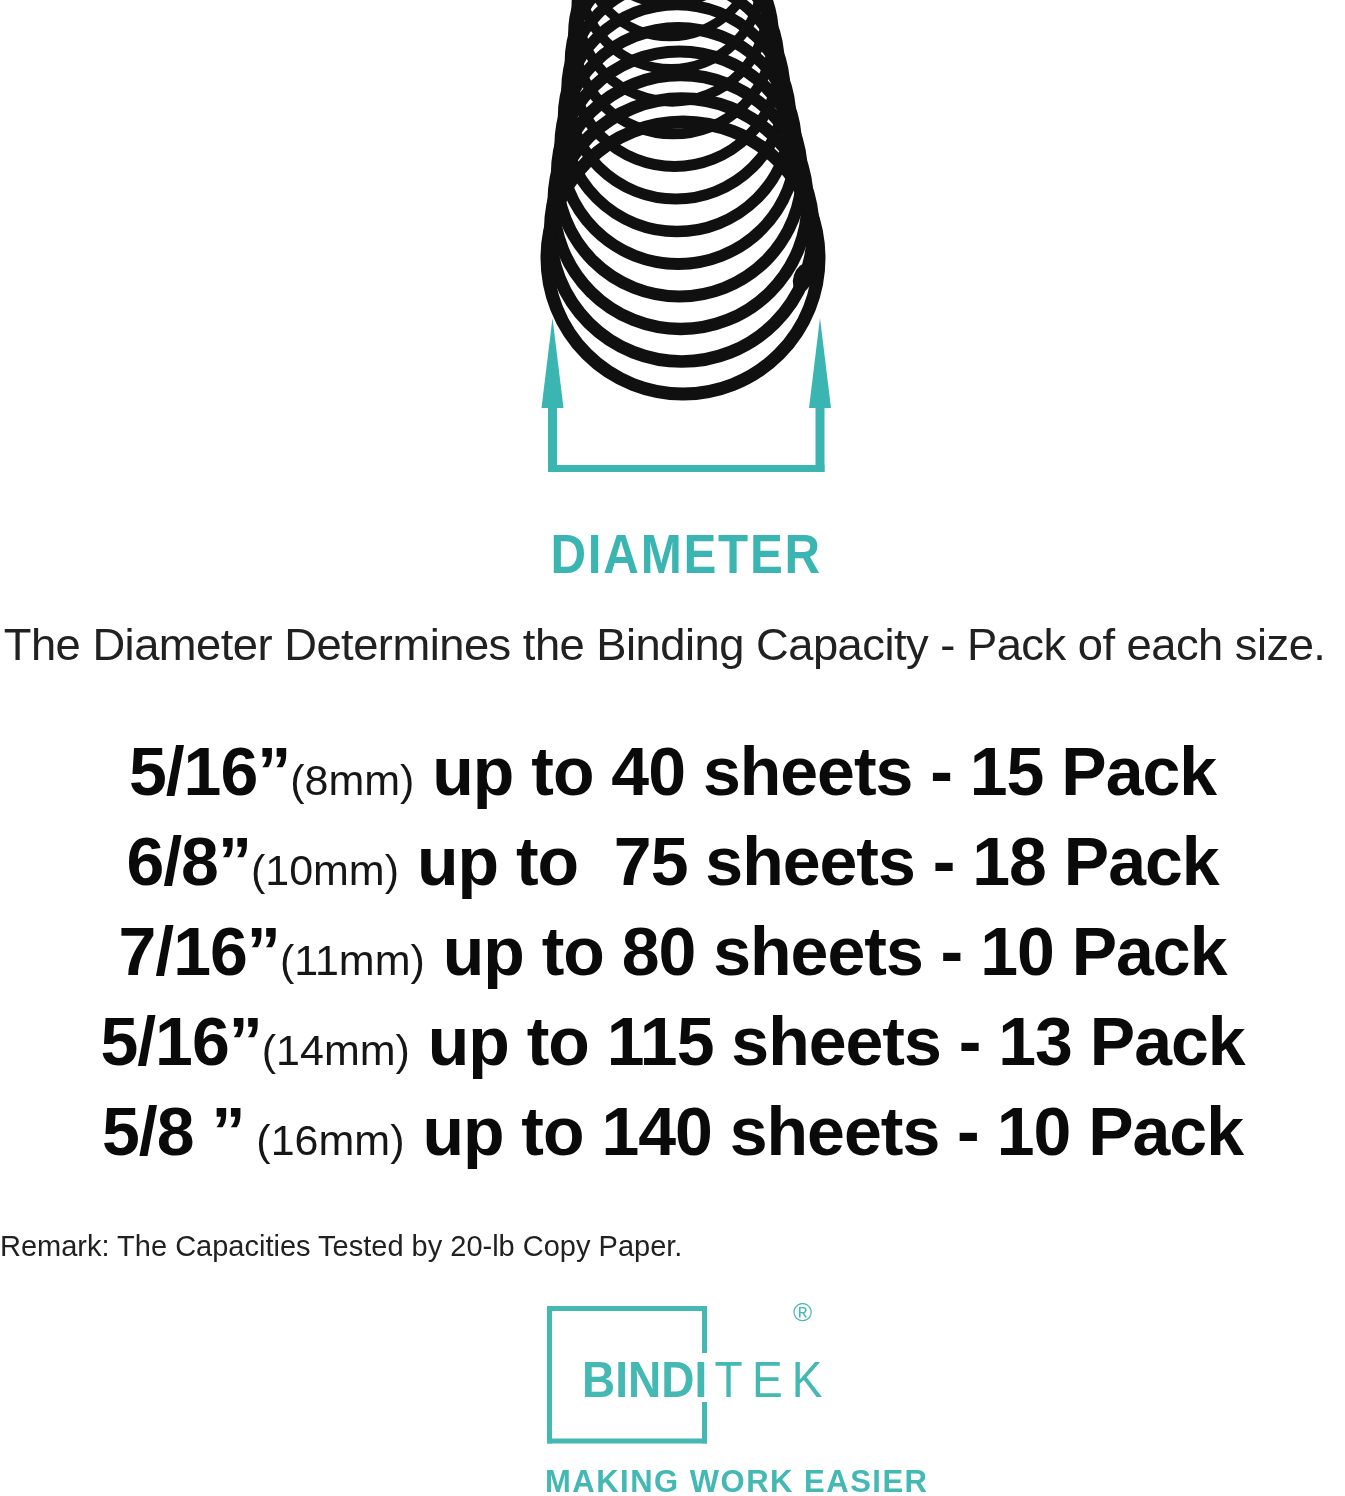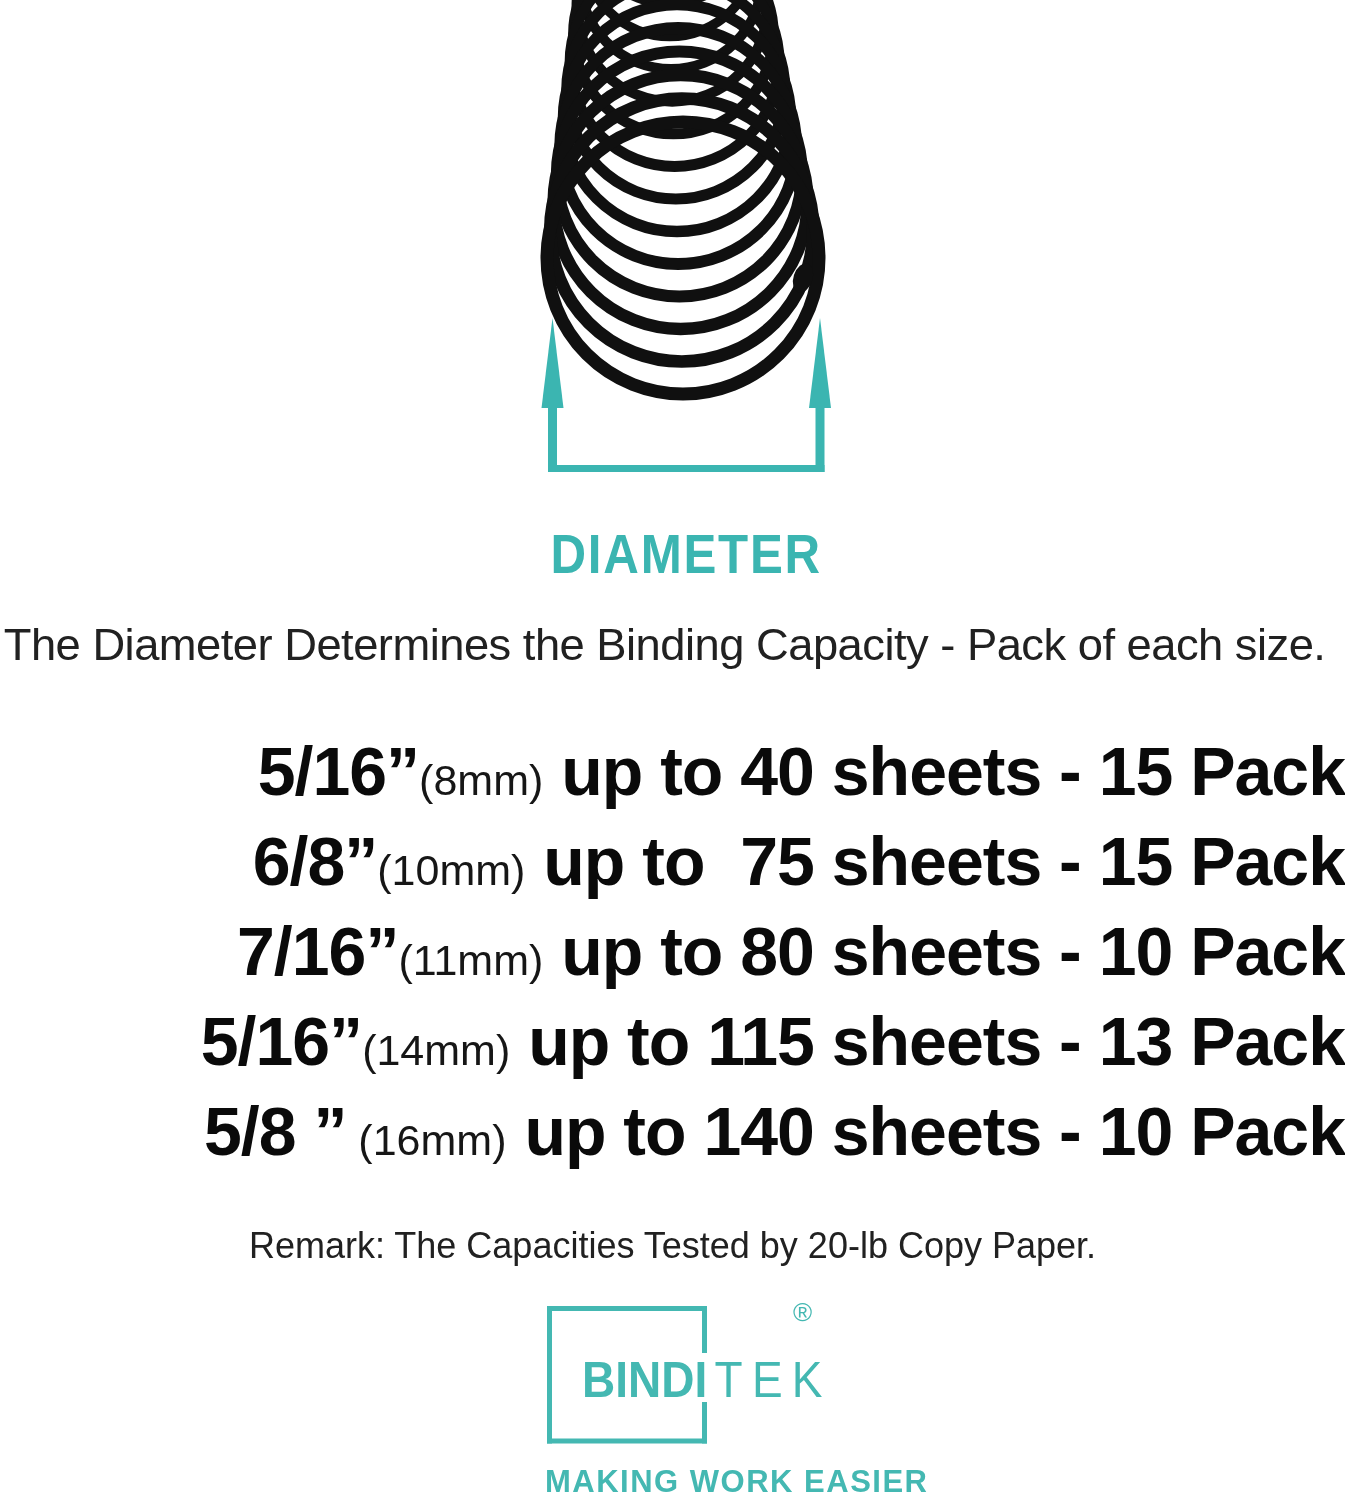--- a/index.html
+++ b/index.html
@@ -43,21 +43,21 @@
     line-height:50px;
   }
   .headline .squeeze{
     display:inline-block;
     transform:scaleX(1.03);
     transform-origin:center;
     letter-spacing:-0.5px;
   }
   .size-list{
     position:absolute;top:726px;left:0;right:0;
-    text-align:right;
+    text-align:center;
     color:var(--ink);
   }
   .size-line{
     height:90px;line-height:90px;
     white-space:nowrap;
   }
   .size-line .size,
   .size-line .rest{
     font-weight:800;
     font-size:68px;
@@ -66,24 +66,24 @@
   }
   .size-line .mm{
     font-weight:300;
     font-size:43px;
     letter-spacing:0;
     color:#161616;
     white-space:pre;
   }
   .remark{
     position:absolute;top:1222px;left:0;right:0;
-    text-align:center;
+    text-align:left;
     color:var(--soft-ink);
     font-weight:300;
-    font-size:36px;
+    font-size:29px;
     line-height:48px;
   }
   .logo-frame-svg{position:absolute;left:540px;top:1296px;}
   .logo-frame-line{stroke:var(--logo-accent);stroke-width:5;fill:none;}
   .brand-row{
     position:absolute;left:582px;top:1355px;
     height:50px;line-height:50px;
     white-space:nowrap;
     transform:scaleX(0.92);
     transform-origin:left center;
@@ -144,21 +144,21 @@
 
   <div class="headline">
     <span class="squeeze">The Diameter Determines the Binding Capacity - Pack of each size.</span>
   </div>
 
   <div class="size-list">
     <div class="size-line">
       <span class="size">5/16”</span><span class="mm">(8mm)</span><span class="rest"> up to 40 sheets - 15 Pack</span>
     </div>
     <div class="size-line">
-      <span class="size">6/8”</span><span class="mm">(10mm)</span><span class="rest"> up to  75 sheets - 15 Pack</span>
+      <span class="size">6/8”</span><span class="mm">(10mm)</span><span class="rest"> up to  75 sheets - 18 Pack</span>
     </div>
     <div class="size-line">
       <span class="size">7/16”</span><span class="mm">(11mm)</span><span class="rest"> up to 80 sheets - 10 Pack</span>
     </div>
     <div class="size-line">
       <span class="size">5/16”</span><span class="mm">(14mm)</span><span class="rest"> up to 115 sheets - 13 Pack</span>
     </div>
     <div class="size-line">
       <span class="size">5/8 ”</span><span class="mm"> (16mm)</span><span class="rest"> up to 140 sheets - 10 Pack</span>
     </div>

